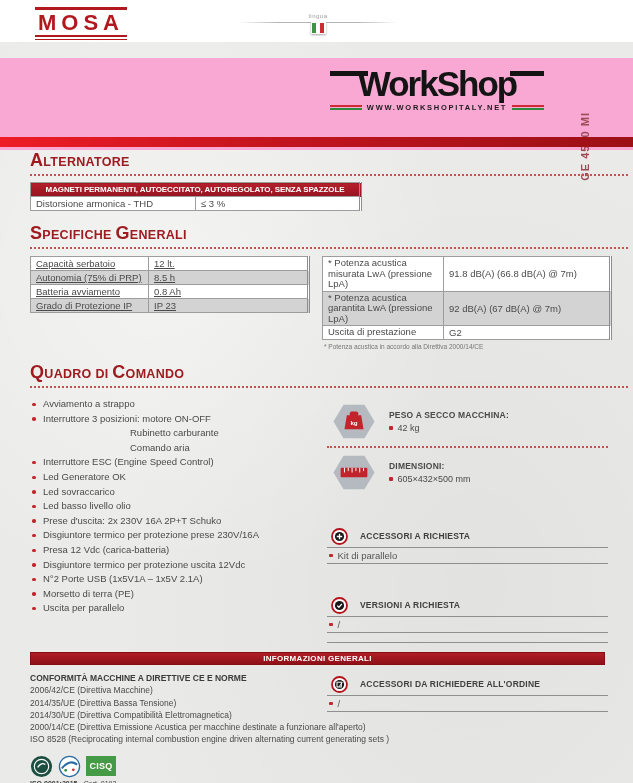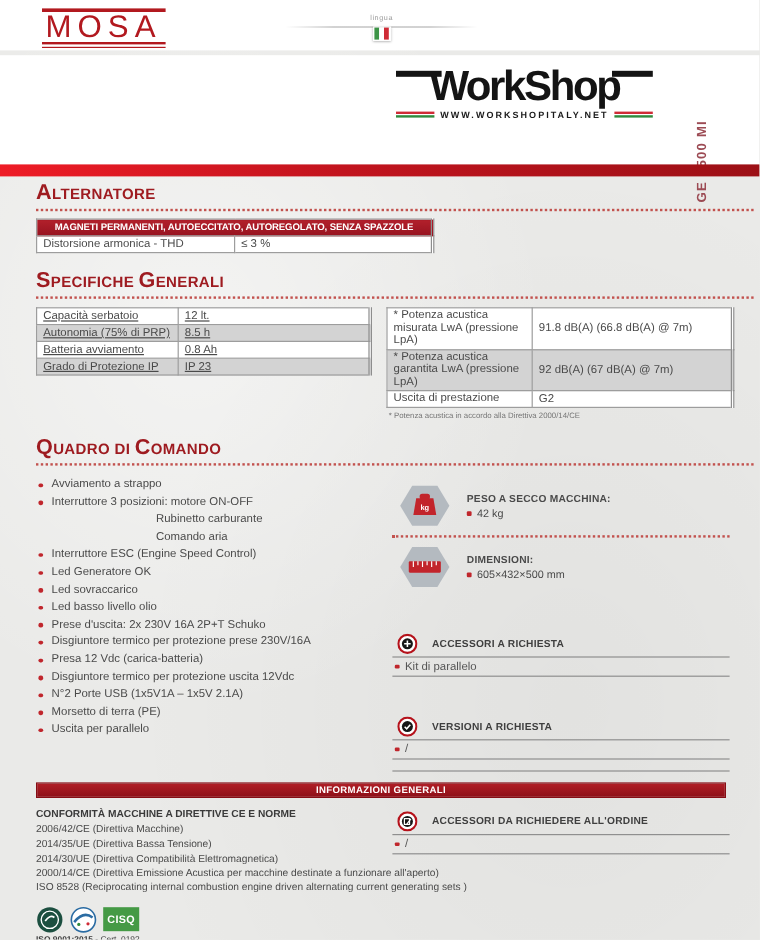--- a/index.html
+++ b/index.html
@@ -9,31 +9,31 @@
     background:
       radial-gradient(ellipse at 25% 35%, rgba(255,255,255,.45), transparent 45%),
       radial-gradient(ellipse at 75% 75%, rgba(0,0,0,.035), transparent 55%),
       #eaeae8;
     position:relative; overflow:hidden; color:#4a4a4a;
   }
   
   .header-top { position:absolute; top:0; left:0; right:0; height:42px; background:#fff; }
   .mosa-logo { position:absolute; left:35px; top:7px; display:inline-block; }
   .mosa-rule { height:2.5px; background:#b2191f; }
-  .mosa-text { font-size:26px; font-weight:400; letter-spacing:5px; color:#b2191f; line-height:25px; padding:0 3px; }
+  .mosa-text { font-size:22px; font-weight:700; letter-spacing:5px; color:#b2191f; line-height:25px; padding:0 3px; }
   .mosa-sub { height:1px; background:#b2191f; margin-top:2px; }
   .lang-block { position:absolute; left:238px; top:13px; width:160px; text-align:center; cursor:pointer; }
   .lang-label { font-size:6px; color:#9a9a9a; letter-spacing:.5px; }
   .lang-line { height:1px; margin-top:3px;
     background:linear-gradient(90deg, rgba(170,170,170,0), #b5b5b5 25%, #b5b5b5 75%, rgba(170,170,170,0)); }
   .flag { width:15px; height:12px; margin:-1px auto 0; display:flex; border:1px solid #fdfdfd; box-shadow:0 1px 2px rgba(0,0,0,.35); }
   .flag i { flex:1; display:block; }
   .flag .f-g { background:#3d9447; } .flag .f-w { background:#fff; } .flag .f-r { background:#cf2b36; }
 
-  .header-band { position:absolute; top:46px; left:0; right:0; height:92px; background:#ffffff; }
+  .header-band { position:absolute; top:58px; left:0; right:0; height:92px; background:#f9a8d4; }
   .ws-logo { position:absolute; left:330px; top:8px; width:214px; }
   .ws-title { font-size:35px; font-weight:800; color:#141414; letter-spacing:-2px; line-height:36px; text-align:center; position:relative; }
   .ws-bar-l { position:absolute; top:5px; left:0; width:38px; height:5px; background:#141414; }
   .ws-bar-r { position:absolute; top:5px; right:0; width:34px; height:5px; background:#141414; }
   .ws-url-row { display:flex; align-items:center; gap:5px; margin-top:1px; }
   .tri { flex:1; }
   .tri-r { height:2px; background:#cf2b36; margin-bottom:1px; }
   .tri-g { height:2px; background:#2f8a3d; }
   .ws-url { font-size:7.5px; font-weight:bold; letter-spacing:1.7px; color:#1a1a1a; white-space:nowrap; }
   .model-vert { position:absolute; right:42px; top:42px; height:92px; display:flex; align-items:center; }

